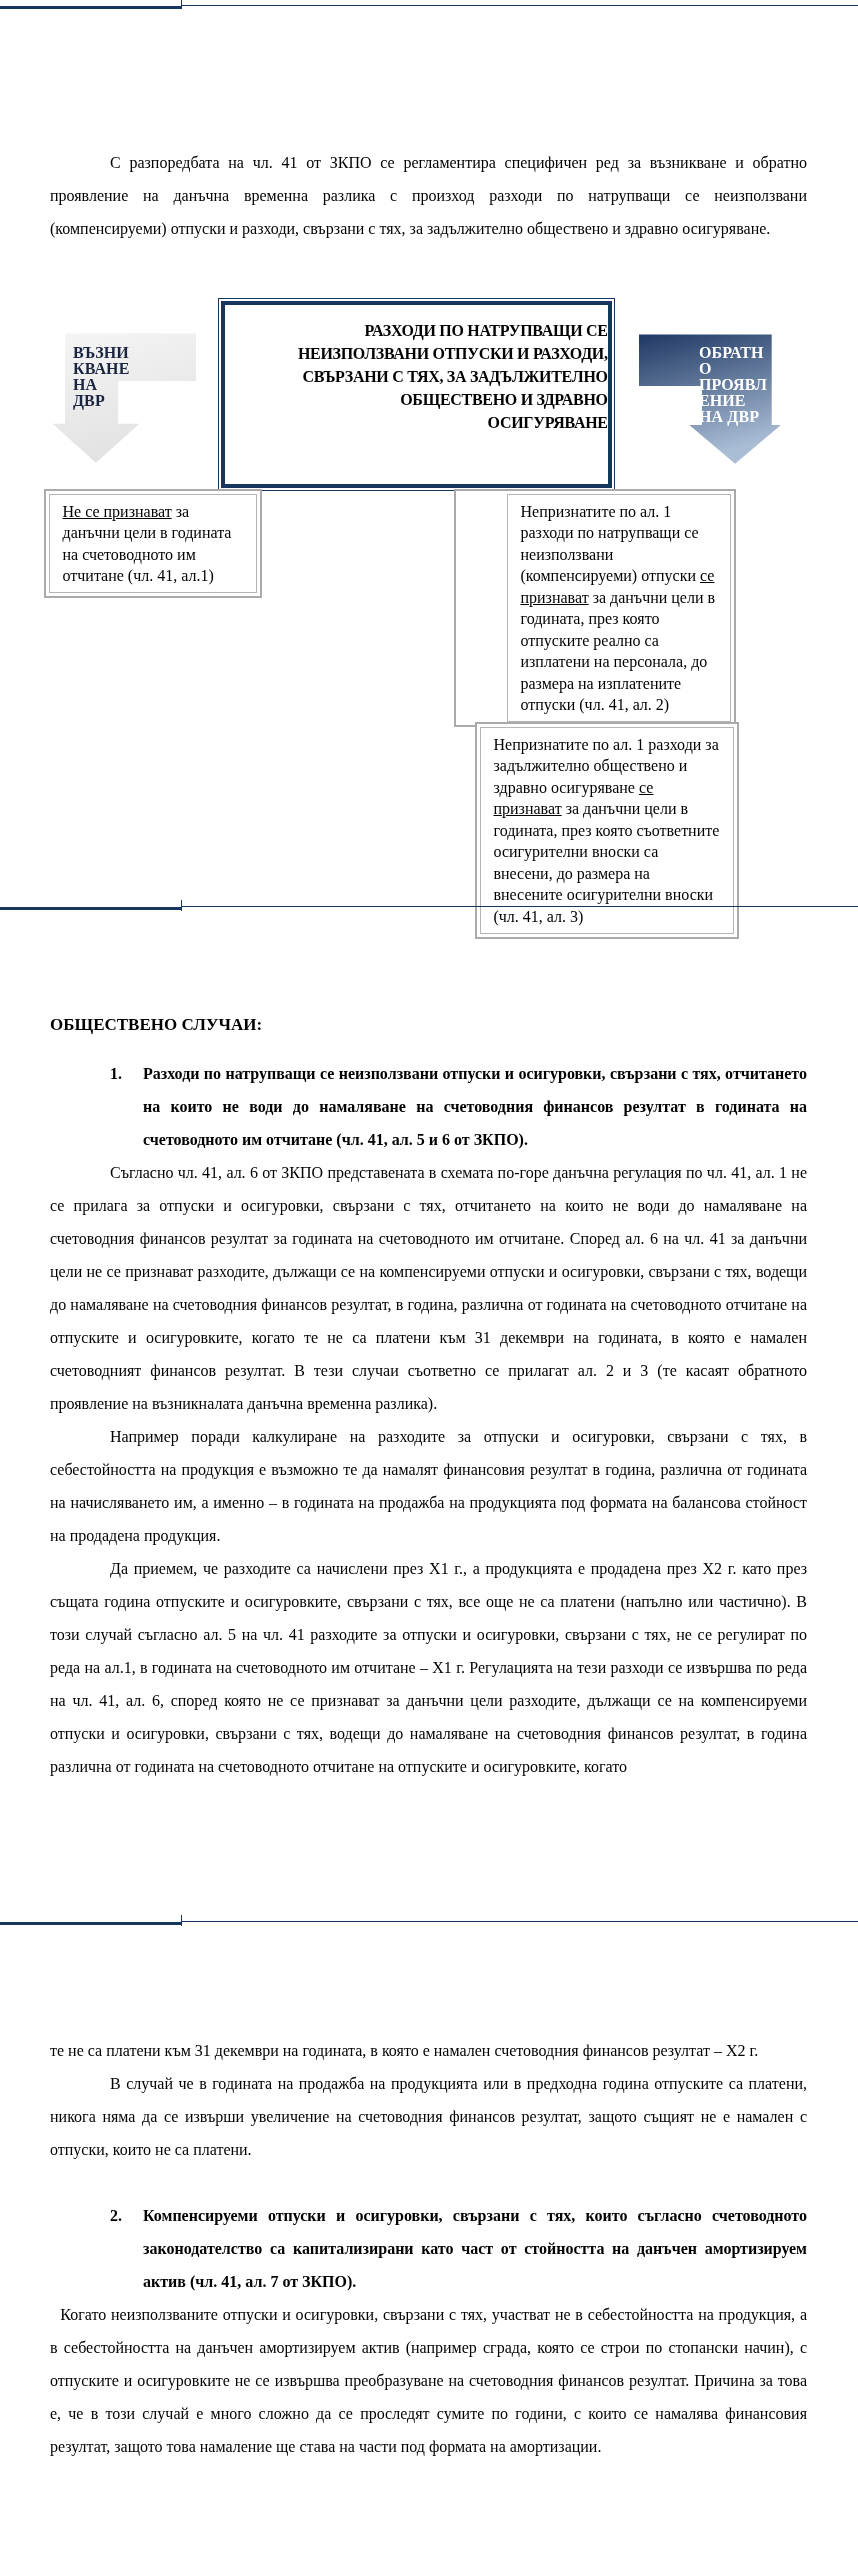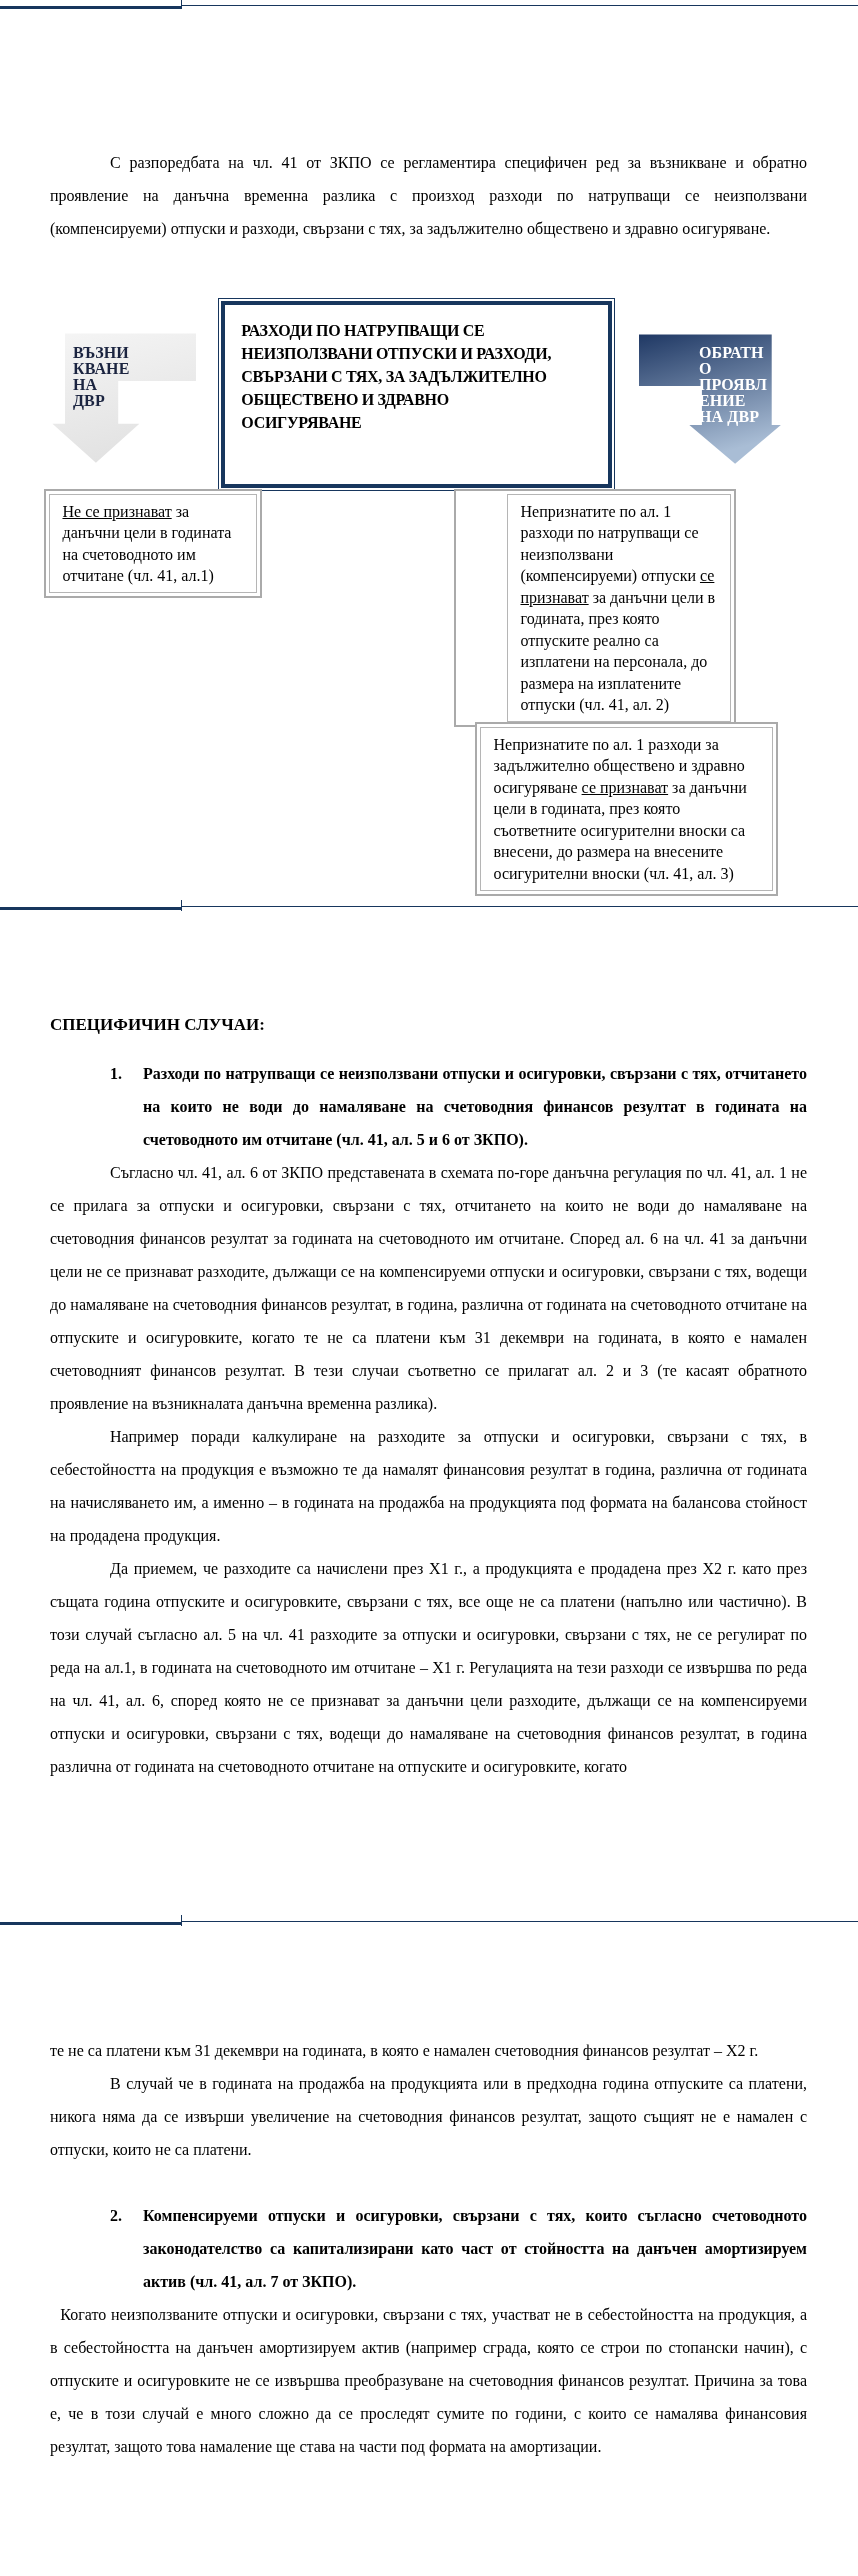--- a/index.html
+++ b/index.html
@@ -24,21 +24,21 @@
   .mt57{margin-top:33px !important;}
   .mt28{margin-top:16px !important;}
   
   .center-box{
     position:absolute;left:218px;top:298px;width:397px;height:193px;
     border:1.1px solid #17365D;box-sizing:border-box;
   }
   .center-box .inner{
     position:absolute;left:2.3px;top:2.3px;right:2.3px;bottom:2.3px;
     border:4.6px solid #17365D;box-sizing:border-box;
-    text-align:left;
+    text-align:right;
     padding-left:16px;
   }
   .center-box .title{
     margin-top:13.8px;font-weight:bold;font-size:16px;line-height:23px;
     white-space:pre-line;letter-spacing:-0.3px;
   }
   .arrow-svg{position:absolute;}
   .arrow-label{
     position:absolute;font-weight:bold;font-size:16px;line-height:16px;
     white-space:pre-line;letter-spacing:0.1px;
@@ -112,34 +112,34 @@
     <span class="u">Не се признават</span><span> за данъчни цели в годината на счетоводното им отчитане (чл. 41, ал.1)</span>
   </div>
 </div>
 
 <div class="gray-box" style="left:454px;top:489px;width:282px;padding-left:48px;">
   <div class="inner">
     <span>Непризнатите по ал. 1 разходи по натрупващи се неизползвани (компенсируеми) отпуски </span><span class="u">се признават</span><span> за данъчни цели в годината, през която отпуските реално са изплатени на персонала, до размера на изплатените отпуски (чл. 41, ал. 2)</span>
   </div>
 </div>
 
-<div class="gray-box" style="left:475px;top:722px;width:303px;">
+<div class="gray-box" style="left:475px;top:722px;width:264px;">
   <div class="inner">
     <span>Непризнатите по ал. 1 разходи за задължително обществено и здравно осигуряване </span><span class="u">се признават</span><span> за данъчни цели в годината, през която съответните осигурителни вноски са внесени, до размера на внесените осигурителни вноски (чл. 41, ал. 3)</span>
   </div>
 </div>
 
 <div class="page-rule" style="top:906px;">
   <div class="seg-right"></div>
   <div class="seg-left"></div>
   <div class="tick" style="top:-6.3px;height:11px;"></div>
 </div>
 
 <div class="flow" style="top:965px;">
-  <p class="doc-heading noindent">СПЕЦИФИЧИН СЛУЧАИ:</p>
+  <p class="doc-heading noindent">ОБЩЕСТВЕНО СЛУЧАИ:</p>
   <div class="list-item mt28">
     <span class="num">1.</span>
     <span>Разходи по натрупващи се неизползвани отпуски и осигуровки, свързани с тях, отчитането на които не води до намаляване на счетоводния финансов резултат в годината на счетоводното им отчитане (чл. 41, ал. 5 и 6 от ЗКПО).</span>
   </div>
   <p>Съгласно чл. 41, ал. 6 от ЗКПО представената в схемата по-горе данъчна регулация по чл. 41, ал. 1 не се прилага за отпуски и осигуровки, свързани с тях, отчитането на които не води до намаляване на счетоводния финансов резултат за годината на счетоводното им отчитане. Според ал. 6 на чл. 41 за данъчни цели не се признават разходите, дължащи се на компенсируеми отпуски и осигуровки, свързани с тях, водещи до намаляване на счетоводния финансов резултат, в година, различна от годината на счетоводното отчитане на отпуските и осигуровките, когато те не са платени към 31 декември на годината, в която е намален счетоводният финансов резултат. В тези случаи съответно се прилагат ал. 2 и 3 (те касаят обратното проявление на възникналата данъчна временна разлика).</p>
   <p>Например поради калкулиране на разходите за отпуски и осигуровки, свързани с тях, в себестойността на продукция е възможно те да намалят финансовия резултат в година, различна от годината на начисляването им, а именно – в годината на продажба на продукцията под формата на балансова стойност на продадена продукция.</p>
   <p>Да приемем, че разходите са начислени през Х1 г., а продукцията е продадена през Х2 г. като през същата година отпуските и осигуровките, свързани с тях, все още не са платени (напълно или частично). В този случай съгласно ал. 5 на чл. 41 разходите за отпуски и осигуровки, свързани с тях, не се регулират по реда на ал.1, в годината на счетоводното им отчитане – Х1 г. Регулацията на тези разходи се извършва по реда на чл. 41, ал. 6, според която не се признават за данъчни цели разходите, дължащи се на компенсируеми отпуски и осигуровки, свързани с тях, водещи до намаляване на счетоводния финансов резултат, в година различна от годината на счетоводното отчитане на отпуските и осигуровките, когато</p>
 </div>
 
 <div class="page-rule" style="top:1921px;">

